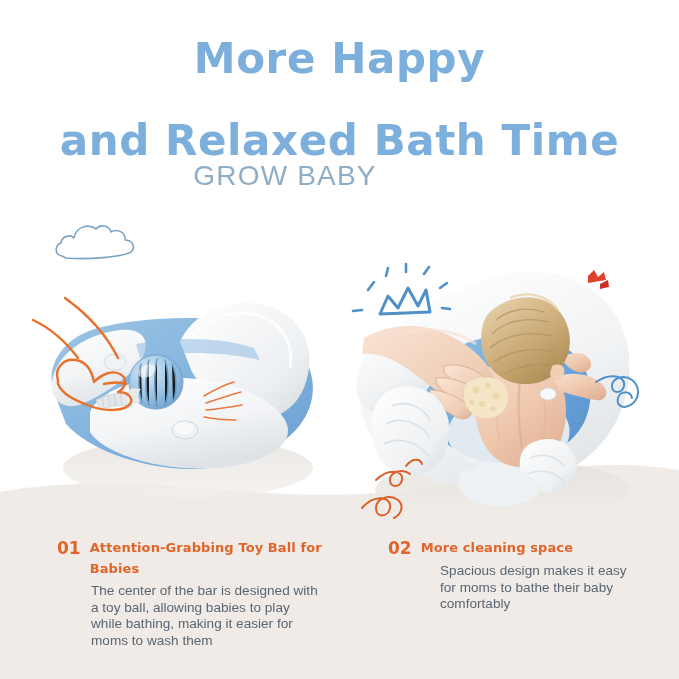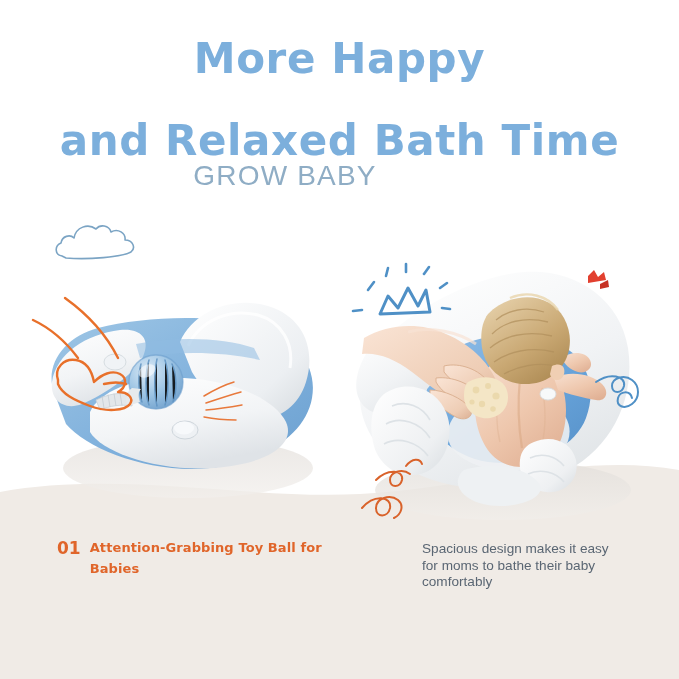--- a/index.html
+++ b/index.html
@@ -102,21 +102,21 @@
     letter-spacing: 0.1px;
   }
   .feat-body {
     margin-top: 4px;
     color: #5a6673;
     font-family: "Liberation Sans", sans-serif;
     font-size: 13.6px;
     line-height: 16.5px;
   }
   #feature-01 .feat-body { margin-left: 34px; width: 228px; }
-  #feature-02 .feat-body { margin-left: 34px; width: 200px; }
+  #feature-02 .feat-body { margin-left: 52px; width: 200px; }
 </style>
 </head>
 <body>
 
 <div id="page">
 
   <svg class="cream-band" viewBox="0 0 679 679" xmlns="http://www.w3.org/2000/svg">
     <path d="M0,492 C120,470 250,500 360,494 C470,488 580,452 679,470 L679,679 L0,679 Z" fill="#f0ebe6"></path>
   </svg>
 
@@ -378,19 +378,24 @@
       <path d="M14,246 C26,232 44,234 42,246 C40,256 28,256 28,246
                C28,236 42,232 50,238 C56,243 54,252 46,256"></path>
     </g>
   </svg>
 
   <div id="feature-01" class="feature">
     <div class="feat-head">
       <span class="feat-num">01</span>
       <span class="feat-title">Attention-Grabbing Toy Ball for Babies</span>
     </div>
+    <div class="feat-body">The center of the bar is designed with a toy ball, allowing babies to play while bathing, making it easier for moms to wash them</div>
   </div>
 
   <div id="feature-02" class="feature">
+    <div class="feat-head">
+      <span class="feat-num">02</span>
+      <span class="feat-title">More cleaning space</span>
+    </div>
     <div class="feat-body">Spacious design makes it easy for moms to bathe their baby comfortably</div>
   </div>
 
 </div>
 
 </body></html>

